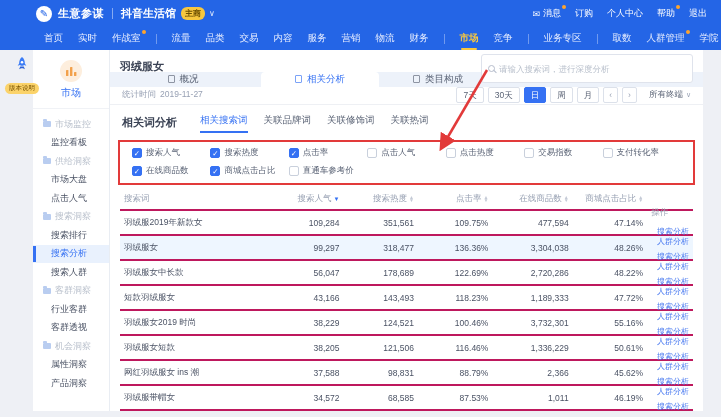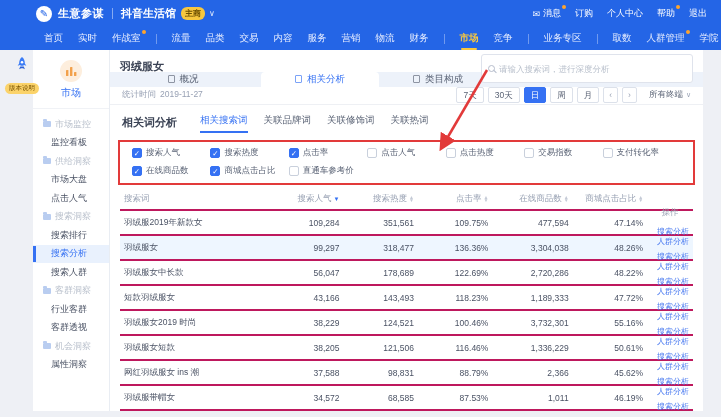--- a/index.html
+++ b/index.html
@@ -98,21 +98,21 @@
   .tr { display:flex; align-items:center; height:25px; border-bottom:2px solid #be185d; color:#4a5264; }
   .tr.head { color:#97a0b2; height:22px; }
   .tr.hl { background:#eef6ff; }
   .td { padding:0 4px; }
   .c-kw { flex:0 0 27%; text-align:left; }
   .c-n1 { flex:0 0 12%; text-align:right; }
   .c-n2 { flex:0 0 13%; text-align:right; }
   .c-n3 { flex:0 0 13%; text-align:right; }
   .c-n4 { flex:0 0 14%; text-align:right; }
   .c-n5 { flex:0 0 13%; text-align:right; }
-  .c-op { flex:1; text-align:center;margin-top:28px; }
+  .c-op { flex:1; text-align:left;margin-top:28px; }
   .th-wrap { display:inline-flex; align-items:center; gap:2px; }
   .sorters { display:inline-flex; flex-direction:column; line-height:.55; font-size:5px; color:#c4cad6; }
   .sort-active { color:#3571f3; font-size:6px; }
   .ops { display:flex; flex-direction:column; align-items:flex-end; line-height:1.25; }
   .oplink { color:#4a7af0; cursor:pointer; font-size:8px; text-decoration:none; }
 
   
   .anno-arrow { position:absolute; top:0; left:0; pointer-events:none; z-index:50; }
 </style>
 </head>
@@ -229,20 +229,21 @@
             <span class="folder"></span>
             <span>客群洞察</span>
           </div>
         <div class="side-item">行业客群</div>
         <div class="side-item">客群透视</div>
         <div class="side-item group">
             <span class="folder"></span>
             <span>机会洞察</span>
           </div>
         <div class="side-item">属性洞察</div>
+        <div class="side-item">产品洞察</div>
       </div>
     </div>
 
     <div class="main">
 
       <div class="main-top">
         <span class="kw-title">羽绒服女</span>
         <div class="search-box">
           <span class="mag"></span>
           <input type="text" placeholder="请输入搜索词，进行深度分析" style="">

